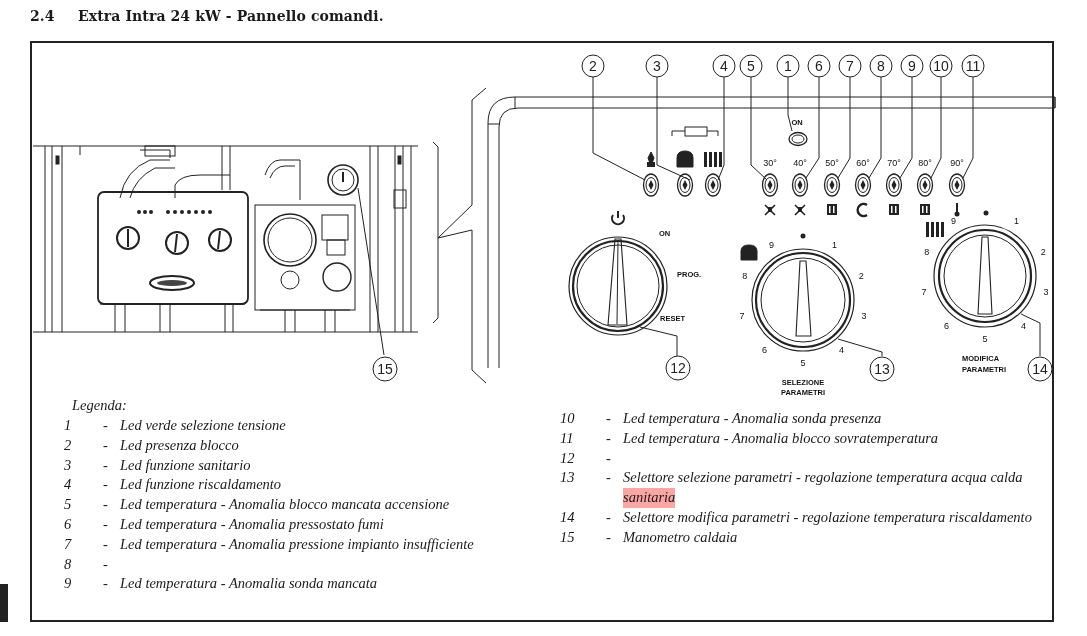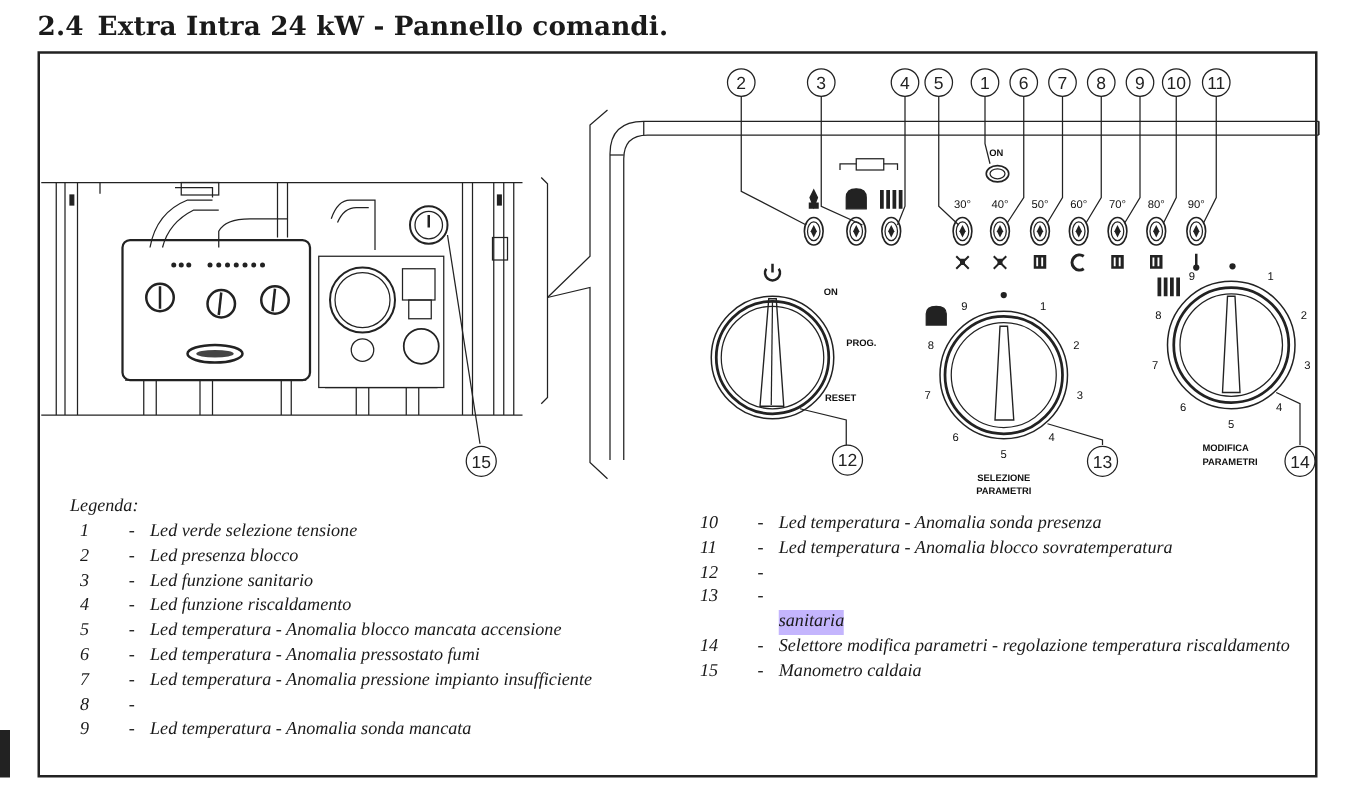--- a/index.html
+++ b/index.html
@@ -1,29 +1,29 @@
 <!DOCTYPE html>
 <html><head>
 <meta charset="utf-8">
 <style>
   html, body { margin:0; padding:0; background:#fff; }
   body { width:1087px; height:636px; position:relative; overflow:hidden; font-family:"Liberation Serif", serif; color:#1a1a1a; }
-  .heading { position:absolute; left:30px; top:8px; font-family:"DejaVu Serif", serif; font-weight:bold; font-size:21px; letter-spacing:0.1px; }
+  .heading { position:absolute; left:30px; top:8px; font-family:"DejaVu Serif", serif; font-weight:bold; font-size:14px; letter-spacing:0.1px; }
   .heading .num { display:inline-block; width:48px; }
   .frame { position:absolute; left:30px; top:41px; width:1024px; height:581px; border:2px solid #222; box-sizing:border-box; }
   .side-bar { position:absolute; left:0; top:584px; width:8px; height:38px; background:#222; }
   svg.drawing { position:absolute; left:0; top:0; }
   .legend { position:absolute; font-style:italic; font-size:14.5px; line-height:19.8px; }
-  .legend-title { position:absolute; left:56px; top:397px; font-style:italic; font-size:14.5px; }
+  .legend-title { position:absolute; left:72px; top:397px; font-style:italic; font-size:14.5px; }
   .legend-left { left:58px; top:416px; }
   .legend-right { left:560px; top:409px; }
   .legend-item { display:flex; white-space:nowrap; }
   .legend-item .n { width:45px; text-align:left; padding-left:6px; box-sizing:border-box; }
   .legend-right .legend-item .n { padding-left:0; width:46px; }
-  .hl { background:#c4b5fd; }
+  .hl { background:#fca5a5; }
   .lbl { font-family:"Liberation Sans", sans-serif; font-weight:bold; font-size:7.5px; fill:#111; }
   .tick { font-family:"Liberation Sans", sans-serif; font-size:9px; fill:#111; }
   .callout { font-family:"Liberation Sans", sans-serif; font-size:14px; fill:#222; }
 </style>
 </head>
 <body>
 
 <div class="heading">
   <span class="num">2.4</span><span>Extra Intra 24 kW - Pannello comandi.</span>
 </div>
@@ -389,20 +389,21 @@
       <span style="width:17px;display:inline-block">-</span>
       <span>Led temperatura - Anomalia blocco sovratemperatura</span>
     </div>
   <div class="legend-item">
       <span class="n">12</span>
       <span style="width:17px;display:inline-block">-</span>
     </div>
   <div class="legend-item">
       <span class="n">13</span>
       <span style="width:17px;display:inline-block">-</span>
+      <span>Selettore selezione parametri - regolazione temperatura acqua calda</span>
     </div>
   <div class="legend-item">
       <span class="n"></span>
       <span style="width:17px;display:inline-block"></span>
       <span class="hl">sanitaria</span>
     </div>
   <div class="legend-item">
       <span class="n">14</span>
       <span style="width:17px;display:inline-block">-</span>
       <span>Selettore modifica parametri - regolazione temperatura riscaldamento</span>

